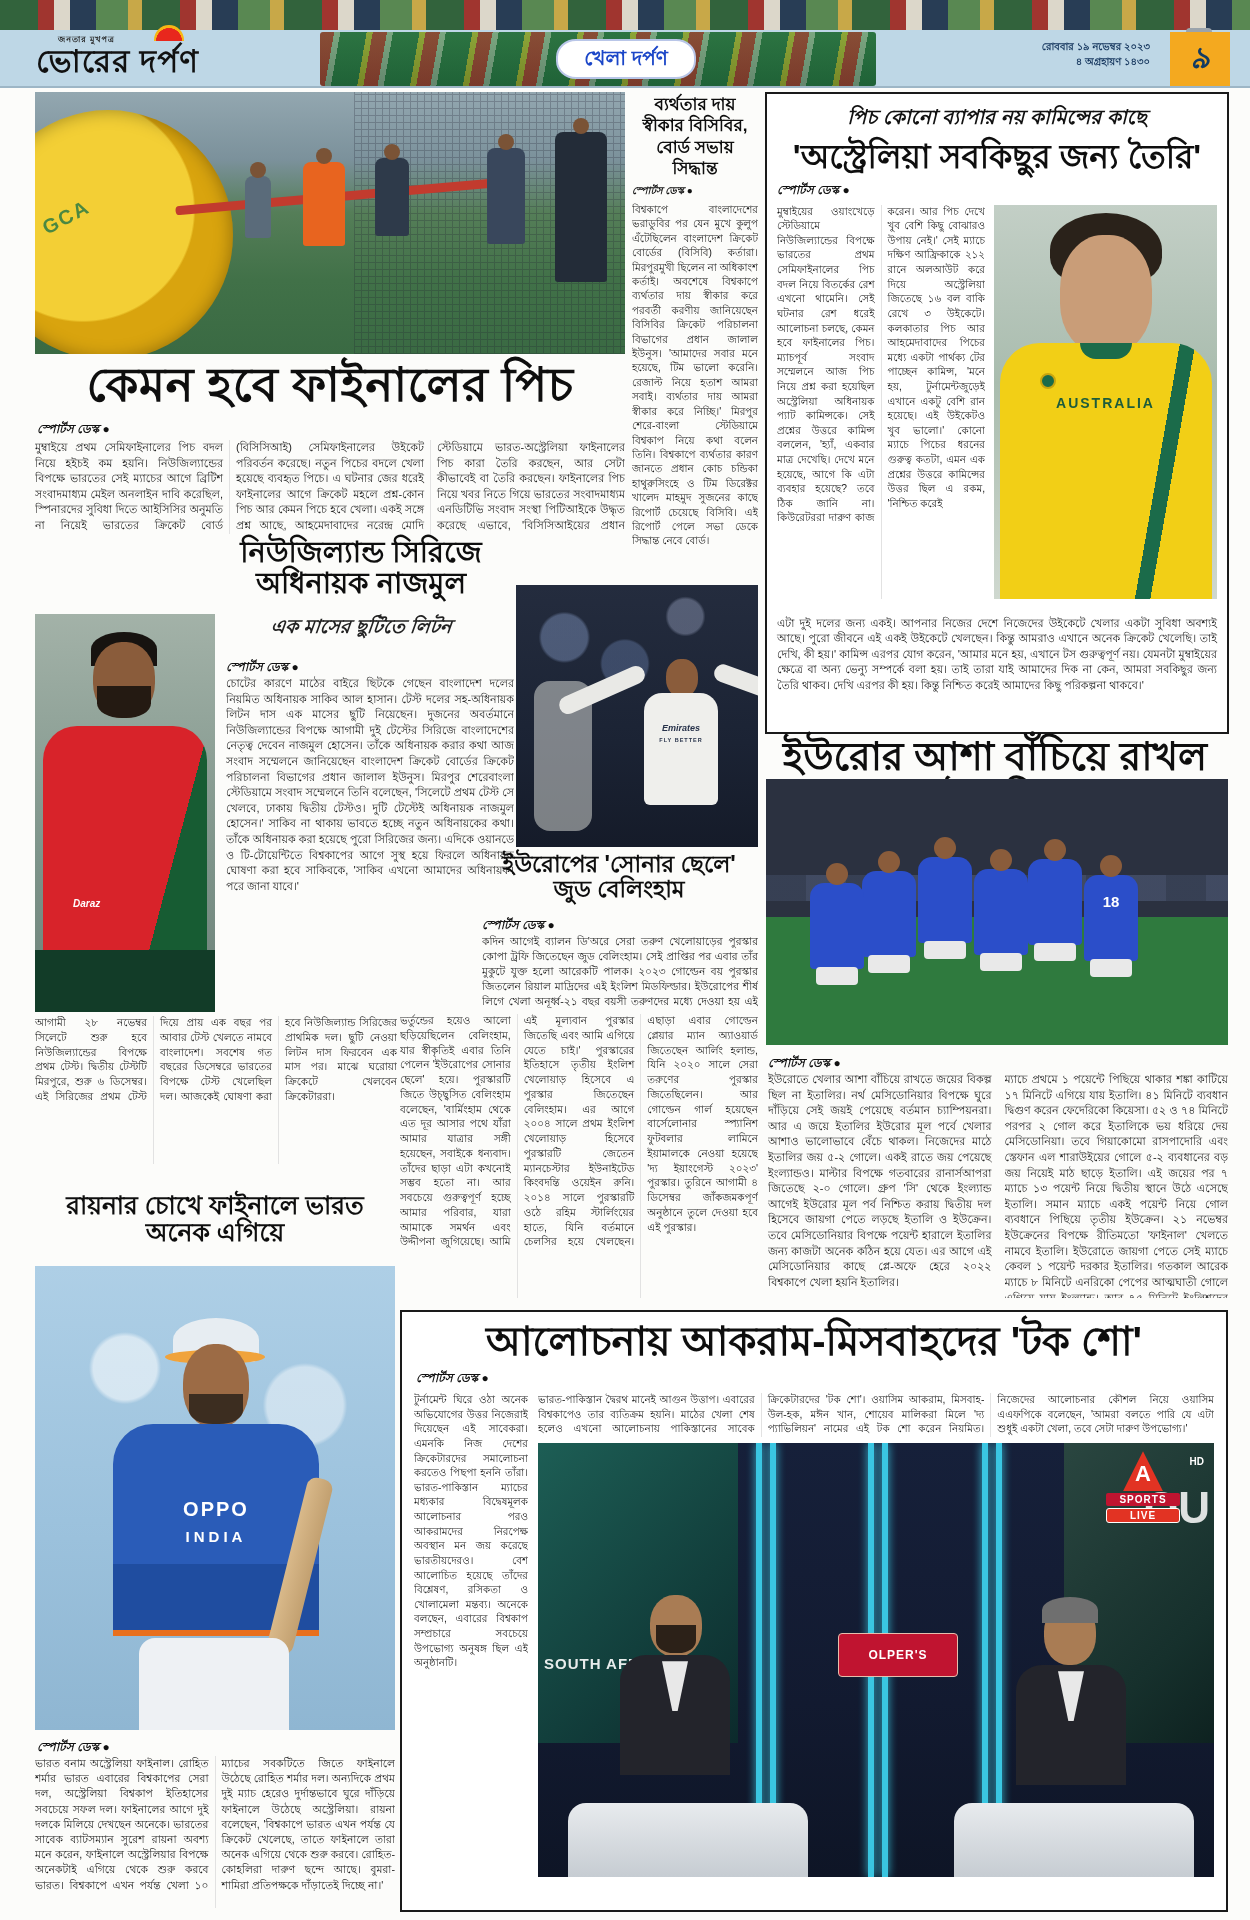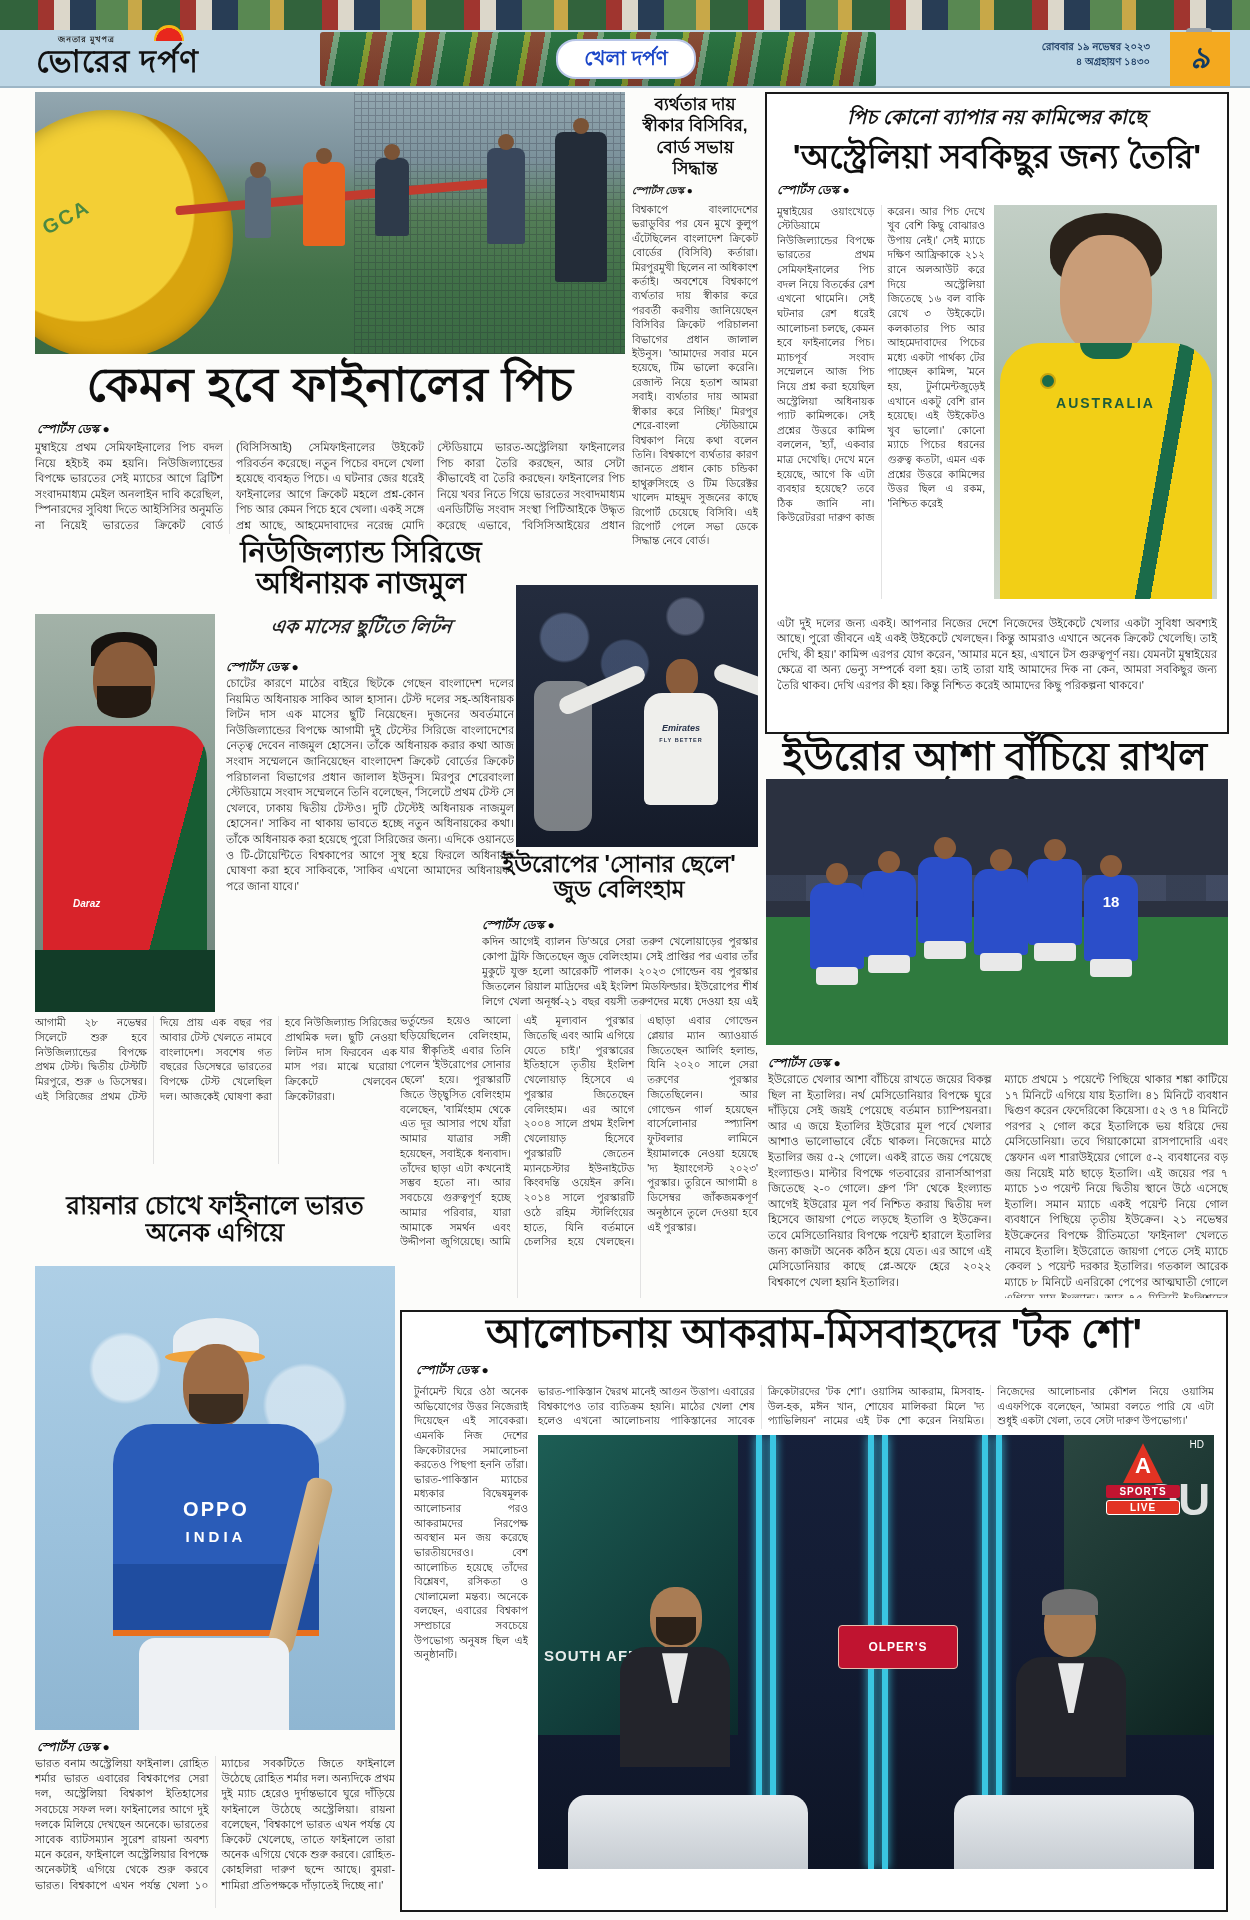--- a/index.html
+++ b/index.html
@@ -132,21 +132,21 @@
   .ra-jersey { position:absolute; left:78px; top:158px; width:206px; height:212px; border-radius:40px 40px 0 0;
     background:linear-gradient(180deg,#2a5cb8 0 68%, #1f4da0 68% 100%); border-bottom:6px solid #e8701e; }
   .ra-oppo { position:absolute; left:0; top:74px; width:100%; text-align:center; font-size:20px; font-weight:900; color:#fff; letter-spacing:2px; }
   .ra-india { position:absolute; left:0; top:104px; width:100%; text-align:center; font-size:15px; font-weight:900; color:#fff; letter-spacing:4px; }
   .ra-bat { position:absolute; left:252px; top:210px; width:26px; height:180px; background:linear-gradient(90deg,#d9b98a,#c2a070); transform:rotate(14deg); border-radius:10px; }
   .ra-pads { position:absolute; left:104px; top:372px; width:150px; height:92px; background:#eef1f4; border-radius:16px 16px 0 0; }
   .raina-byline { left:37px; top:1738px; }
   .raina-body { left:35px; top:1756px; width:360px; height:152px; overflow:hidden; font-size:10.7px; }
 
   
-  .ts-box { left:400px; top:1310px; width:828px; height:602px; border:2px solid #1a1a1a; background:#fff; padding:0 12px; }
+  .ts-box { left:400px; top:1310px; width:828px; height:602px; border:2px solid #1a1a1a; background:#fff; padding:8px 12px; }
   .ts-headline { font-size:40px; margin-bottom:6px; }
   .ts-byline { margin:2px 0 4px 2px; }
   .ts-main { display:flex; gap:10px; }
   .ts-leftcol { width:114px; height:484px; overflow:hidden; font-size:10.3px; }
   .ts-right { flex:1; }
   .ts-strip { height:44px; overflow:hidden; font-size:10.3px; margin-bottom:6px; }
   .ts-photo { position:relative; width:100%; height:434px; overflow:hidden; background:linear-gradient(180deg,#16203a 0%,#121a30 60%,#0e1526 100%); }
   .ts-neon { position:absolute; top:0; width:6px; height:100%; background:#3fd9f5; box-shadow:0 0 10px #3fd9f5, 14px 0 0 #3fd9f5, 14px 0 10px #3fd9f5; opacity:.9; }
   .ts-screenL { position:absolute; left:0; top:0; width:200px; height:300px; background:linear-gradient(135deg,#1d5e55,#123f3c 60%,#0c2a2c); }
   .ts-screenL-txt { position:absolute; left:6px; top:212px; font-size:15px; font-weight:900; color:#fff; letter-spacing:1px; opacity:.9; }
@@ -157,21 +157,21 @@
   .ts-man-shirt { position:absolute; left:42px; top:6px; width:26px; height:50px; background:#e8e8e8; clip-path:polygon(0 0,100% 0,60% 100%,40% 100%); }
   .ts-man-head { position:absolute; width:52px; height:62px; border-radius:46%; background:#a97c54; }
   .ts-beard { position:absolute; left:6px; top:30px; width:40px; height:28px; border-radius:0 0 44% 44%; background:#2c2118; }
   .ts-hairgray { position:absolute; left:-2px; top:-6px; width:56px; height:26px; border-radius:50% 50% 0 0; background:#6f6f6f; }
   .ts-olpers { position:absolute; left:300px; top:190px; width:120px; height:44px; background:#c01430; border:1px solid #e6béad; border-radius:4px; display:flex; align-items:center; justify-content:center; }
   .ts-olpers span { color:#fff; font-weight:900; font-size:12px; letter-spacing:1px; }
   .ts-asports { position:absolute; right:34px; top:8px; width:74px; text-align:center; }
   .ts-a { width:40px; height:40px; margin:0 auto; background:#e23323; clip-path:polygon(50% 0,100% 100%,0 100%); color:#fff; font-weight:900; font-size:22px; line-height:46px; }
   .ts-sports { margin-top:2px; background:#c01430; color:#fff; font-size:10px; font-weight:900; letter-spacing:1px; padding:1px 0; border-radius:2px; }
   .ts-live { margin-top:2px; background:#e23323; color:#fff; font-size:10px; font-weight:900; letter-spacing:1px; padding:1px 0; border-radius:3px; border:1px solid #fff; }
-  .ts-hd { position:absolute; right:10px; top:4px; color:#fff; font-size:10px; font-weight:normal; }
+  .ts-hd { position:absolute; right:10px; top:13px; color:#fff; font-size:10px; font-weight:bold; }
 </style>
 </head>
 <body>
 
 <div id="page">
 
   <div class="top-strip"></div>
   <div class="header-bar">
     <div class="masthead-wrap">
       <div class="masthead-tagline">জনতার মুখপত্র</div>

